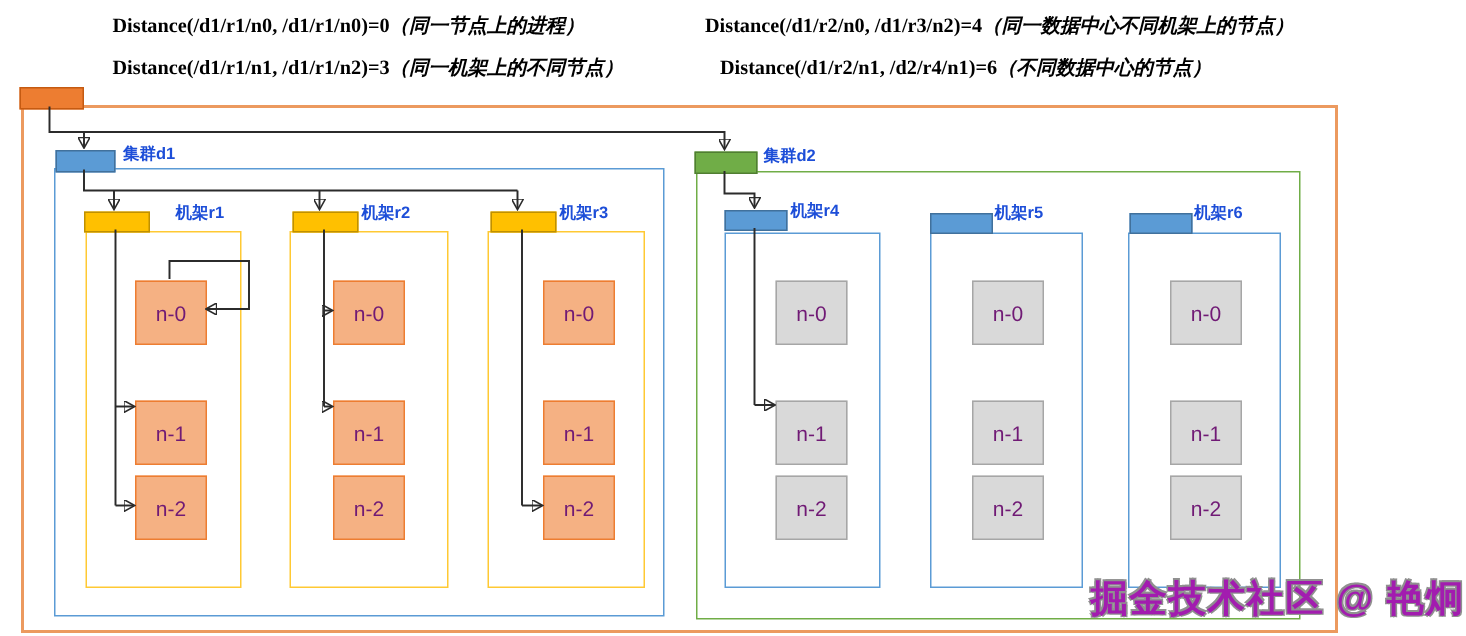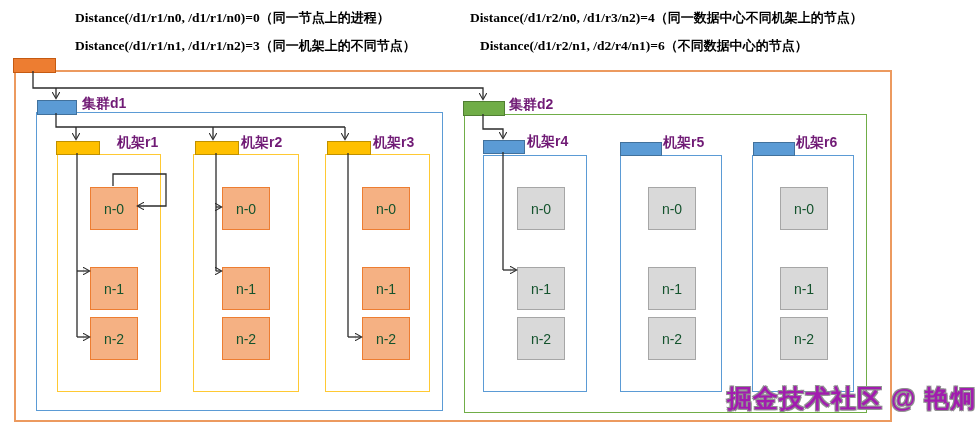--- a/index.html
+++ b/index.html
@@ -4,21 +4,21 @@
 <style>
   html,body{margin:0;padding:0;}
   body{
     width:977px;height:424px;position:relative;background:#ffffff;
     font-family:"Liberation Sans","DejaVu Sans",sans-serif;overflow:hidden;
   }
   .abs{position:absolute;}
   
   .ann{position:absolute;white-space:nowrap;color:#000;}
   .ann .formula{font-family:"Liberation Serif","DejaVu Serif",serif;font-size:13.5px;font-weight:bold;}
-  .ann .note{font-weight:bold;font-size:13px;}
+  .ann .note{font-weight:bold;font-size:13px;font-style:italic;}
   .a1{left:75px;top:8px}
   .a2{left:75px;top:36px}
   .a3{left:470px;top:8px}
   .a4{left:480px;top:36px}
   
   .outer-frame{left:14px;top:70px;width:874px;height:348px;border:2px solid #EC9A5F;}
   .cluster-frame{border:1.5px solid;}
   .cfd1{left:36px;top:112px;width:405px;height:297px;border-color:#5B9BD5;}
   .cfd2{left:464px;top:114px;width:401px;height:297px;border-color:#70AD47;}
   .rack-frame{border:1.5px solid;}
@@ -38,32 +38,32 @@
   .rack-head{height:12px;}
   .head-d1{background:#FFC000;border:1px solid #BF9000;width:42px;}
   .head-d2{background:#5B9BD5;border:1px solid #41719C;width:40px;}
   .hr1{left:56px;top:141px}
   .hr2{left:195px;top:141px}
   .hr3{left:327px;top:141px}
   .hr4{left:483px;top:140px}
   .hr5{left:620px;top:142px}
   .hr6{left:753px;top:142px}
   
-  .diagram-label{position:absolute;font-size:14px;font-weight:bold;color:#701a75;white-space:nowrap;}
+  .diagram-label{position:absolute;font-size:11px;font-weight:bold;color:#1d4ed8;white-space:nowrap;}
   .ld1{left:82px;top:95px}
   .ld2{left:509px;top:96px}
   .lr1{left:117px;top:134px}
   .lr2{left:241px;top:134px}
   .lr3{left:373px;top:134px}
   .lr4{left:527px;top:133px}
   .lr5{left:663px;top:134px}
   .lr6{left:796px;top:134px}
   
   .node{position:absolute;width:46px;height:41px;display:flex;align-items:center;justify-content:center;
-        font-size:14px;color:#14532d;}
+        font-size:14px;color:#701a75;}
   .nd1{background:#F5B183;border:1px solid #ED7D31;}
   .nd2{background:#D9D9D9;border:1px solid #A6A6A6;}
   .row0{top:187px}.row1{top:267px}.row2{top:317px}
   .cr1{left:90px}.cr2{left:222px}.cr3{left:362px}
   .cr4{left:517px}.cr5{left:648px}.cr6{left:780px}
   
   .wires{position:absolute;left:0;top:0;width:977px;height:424px;pointer-events:none;}
   .wires path{fill:none;stroke:#2b2b2b;stroke-width:1.3;}
   
   .watermark{

